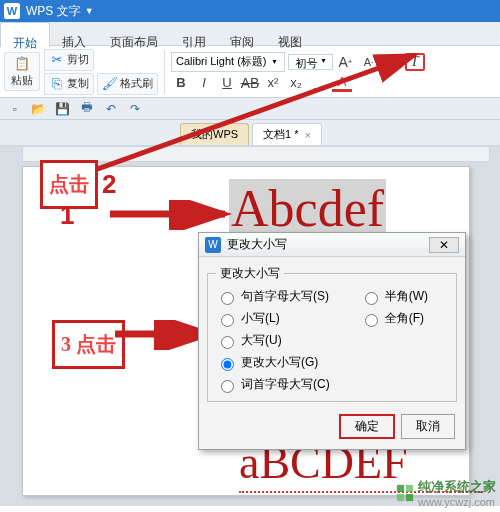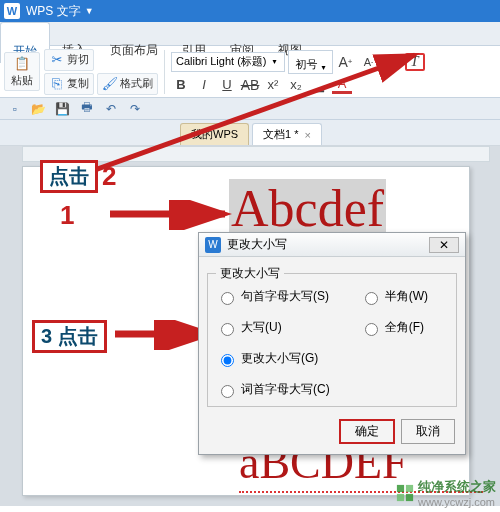--- a/index.html
+++ b/index.html
@@ -1,56 +1,56 @@
 <!DOCTYPE html>
 <html><head>
 <meta charset="utf-8">
 <style>
   * { box-sizing: border-box; }
   body { margin:0; font-family: "Microsoft YaHei", Arial, sans-serif; font-size:12px; background:#fff; width:500px; height:512px; overflow:hidden; position:relative; }
   .titlebar { background:#2a7ad2; color:#fff; height:22px; display:flex; align-items:center; padding:0 4px; }
   .titlebar .logo { width:16px; height:16px; background:#fff; color:#2a7ad2; font-weight:bold; border-radius:2px; display:flex; align-items:center; justify-content:center; margin-right:6px; font-size:11px;}
   .titlebar .caret { margin-left:4px; font-size:9px;}
   .tabs { display:flex; background:#e9eef3; border-bottom:1px solid #c6d3e0; height:24px; }
-  .tabs .tab { padding:20px 12px; font-size:12px; color:#333; cursor:pointer; }
+  .tabs .tab { padding:12px 12px; font-size:12px; color:#333; cursor:pointer; }
   .tabs .tab.active { background:#fff; color:#1a5fa3; border:1px solid #c6d3e0; border-bottom:none; border-radius:3px 3px 0 0; }
   .ribbon { background:#fff; border-bottom:1px solid #c6d3e0; height:52px; padding:2px 4px; display:flex; gap:4px; align-items:center; }
   .ribbon .group { display:flex; flex-direction:column; gap:2px; }
   .ribbon .row { display:flex; gap:3px; align-items:center;}
   .ribbtn { background:#f7f9fb; border:1px solid #d9e2ea; border-radius:2px; padding:2px 4px; font-size:11px; color:#333; display:flex; align-items:center; gap:2px; cursor:pointer;}
   .bigbtn { display:flex; flex-direction:column; align-items:center; font-size:11px; padding:2px 6px;}
   .iconsq { width:16px; height:16px; display:inline-flex; align-items:center; justify-content:center; font-size:13px; color:#2a7ad2;}
   .fontbox { border:1px solid #c6d3e0; background:#fff; padding:1px 8px 1px 4px; font-size:11px; height:20px; display:flex; align-items:center;}
-  .sizebox { border:1px solid #c6d3e0; background:#fff; padding:1px 6px; font-size:11px; height:24px; display:flex; align-items:flex-end;}
+  .sizebox { border:1px solid #c6d3e0; background:#fff; padding:1px 6px; font-size:11px; height:16px; display:flex; align-items:flex-start;}
   .ribicon { width:20px; height:18px; display:inline-flex; align-items:center; justify-content:center; font-size:13px; color:#444; cursor:pointer;}
   .ribicon.cc { border:2px solid #d33; border-radius:2px;}
   .qat { background:#e7edf3; height:22px; border-bottom:1px solid #c6d3e0; display:flex; align-items:center; gap:6px; padding:0 6px;}
   .qat .qicon { width:18px; height:16px; display:inline-flex; align-items:center; justify-content:center; color:#3a6aa0; cursor:pointer;}
   .doctabs { background:#e7edf3; height:26px; border-bottom:1px solid #d0d8df; display:flex; align-items:flex-end; padding-left:180px;}
   .doctab { background:#f1e6c8; border:1px solid #cbbd96; border-bottom:none; padding:3px 10px; font-size:11px; margin-right:3px; border-radius:3px 3px 0 0; display:flex; gap:6px; align-items:center;}
   .doctab.active { background:#fff; border-color:#c6d3e0;text-align:right;}
   .doctab .x { color:#888; cursor:pointer;}
   .doc { position:relative; background:#d7dde3; height:360px; padding:6px 0 0 20px;}
   .ruler { position:absolute; left:22px; right:10px; top:0; height:16px; background:#eef2f5; border:1px solid #cfd8de;}
   .page { position:absolute; left:22px; top:20px; width:448px; height:330px; background:#fff; border:1px solid #bfc8ce; box-shadow:2px 2px 4px rgba(0,0,0,.15);}
   .sel { position:absolute; left:206px; top:12px; font-family:"Times New Roman", serif; font-size:52px; color:#b01717; background:#d4d4d4; padding:0 2px;}
   .sel2 { position:absolute; left:216px; bottom:6px; font-family:"Times New Roman", serif; font-size:46px; color:#b01717;}
   .redunder { position:absolute; left:216px; bottom:2px; width:244px; border-bottom:2px dotted #d33;}
   .callout { position:absolute; display:flex; align-items:center; }
-  .callout .box { background:#fff; border:3px solid #c62020; padding:0 6px; font-size:20px; color:#0c4a6e; font-weight:bold;}
+  .callout .box { background:#fff; border:3px solid #c62020; padding:8px 6px; font-size:20px; color:#ef4444; font-weight:bold;}
   .callout .num { font-size:26px; font-weight:bold; color:#c62020; margin:0 4px;}
   .arrow-svg { position:absolute; pointer-events:none; }
   .dialog { position:absolute; left:198px; top:232px; width:268px; background:#f3f3f3; border:1px solid #9aa1a7; box-shadow:3px 3px 6px rgba(0,0,0,.3);}
   .dialog .dtitle { background:linear-gradient(#fdfdfd,#e8ecef); border-bottom:1px solid #c9cfd3; height:24px; display:flex; align-items:center; padding:0 6px; font-size:12px;}
   .dialog .dtitle .dicon { width:16px; height:16px; background:#2a7ad2; color:#fff; font-size:10px; display:flex; align-items:center; justify-content:center; border-radius:2px; margin-right:6px;}
   .dialog .dtitle .dx { margin-left:auto; width:30px; height:16px; border:1px solid #b0b0b0; background:#e8e8e8; display:flex; align-items:center; justify-content:center; cursor:pointer;}
   .dialog fieldset { margin:8px; border:1px solid #c3c3c3; padding:6px 8px 8px 8px;}
   .dialog legend { font-size:12px; padding:0 4px;}
   .dialog .opts { display:flex; gap:30px;}
-  .dialog .col { display:flex; flex-direction:column; gap:14px;}
+  .dialog .col { display:flex; flex-direction:column; gap:5px;}
   .dialog label { font-size:12px; display:flex; align-items:center; gap:4px;}
   .dialog .btns { display:flex; justify-content:flex-end; gap:6px; padding:4px 10px 10px;}
   .dialog button { font-size:12px; padding:2px 14px; background:#f4f4f4; border:1px solid #9e9e9e; cursor:pointer;}
   .dialog button.ok { border:2px solid #c62020;}
   .watermark { position:absolute; right:4px; bottom:4px; display:flex; align-items:center; gap:4px; font-size:13px; color:#2c7a2c; opacity:.85;}
   .watermark .wicon { width:18px; height:18px;}
   .divider { width:1px; height:44px; background:#d6dee4; margin:0 2px;}
 </style>
 </head>
 <body>
@@ -150,21 +150,21 @@
   </div>
 </div>
 
 <div class="callout" style="left:40px; top:160px;">
   <div class="box">点击</div>
   <div class="num">2</div>
 </div>
 <div class="callout" style="left:40px; top:200px;">
   <div class="num" style="margin-left:20px;">1</div>
 </div>
-<div class="callout" style="left:32px; top:320px;">
+<div class="callout" style="left:52px; top:320px;font-family:Liberation Serif, serif;">
   <div class="box">3 点击</div>
 </div>
 
 <svg class="arrow-svg" style="left:95px; top:50px; width:340px; height:130px;">
   <defs>
       <marker id="ah1" markerWidth="10" markerHeight="10" refX="8" refY="3" orient="auto">
         <path d="M0,0 L0,6 L9,3 z" fill="#c62020"></path>
       </marker>
     </defs>
   <line x1="0" y1="120" x2="320" y2="5" stroke="#c62020" stroke-width="5" marker-end="url(#ah1)"></line>
@@ -195,20 +195,24 @@
   <fieldset>
     <legend>更改大小写</legend>
     <div class="opts">
       <div class="col">
         <label>
             <input type="radio" name="cc" style="">
             <span>句首字母大写(S)</span>
           </label>
         <label>
             <input type="radio" name="cc" style="">
+            <span>小写(L)</span>
+          </label>
+        <label>
+            <input type="radio" name="cc" style="">
             <span>大写(U)</span>
           </label>
         <label>
             <input type="radio" name="cc" checked="" style="">
             <span>更改大小写(G)</span>
           </label>
         <label>
             <input type="radio" name="cc" style="">
             <span>词首字母大写(C)</span>
           </label>

